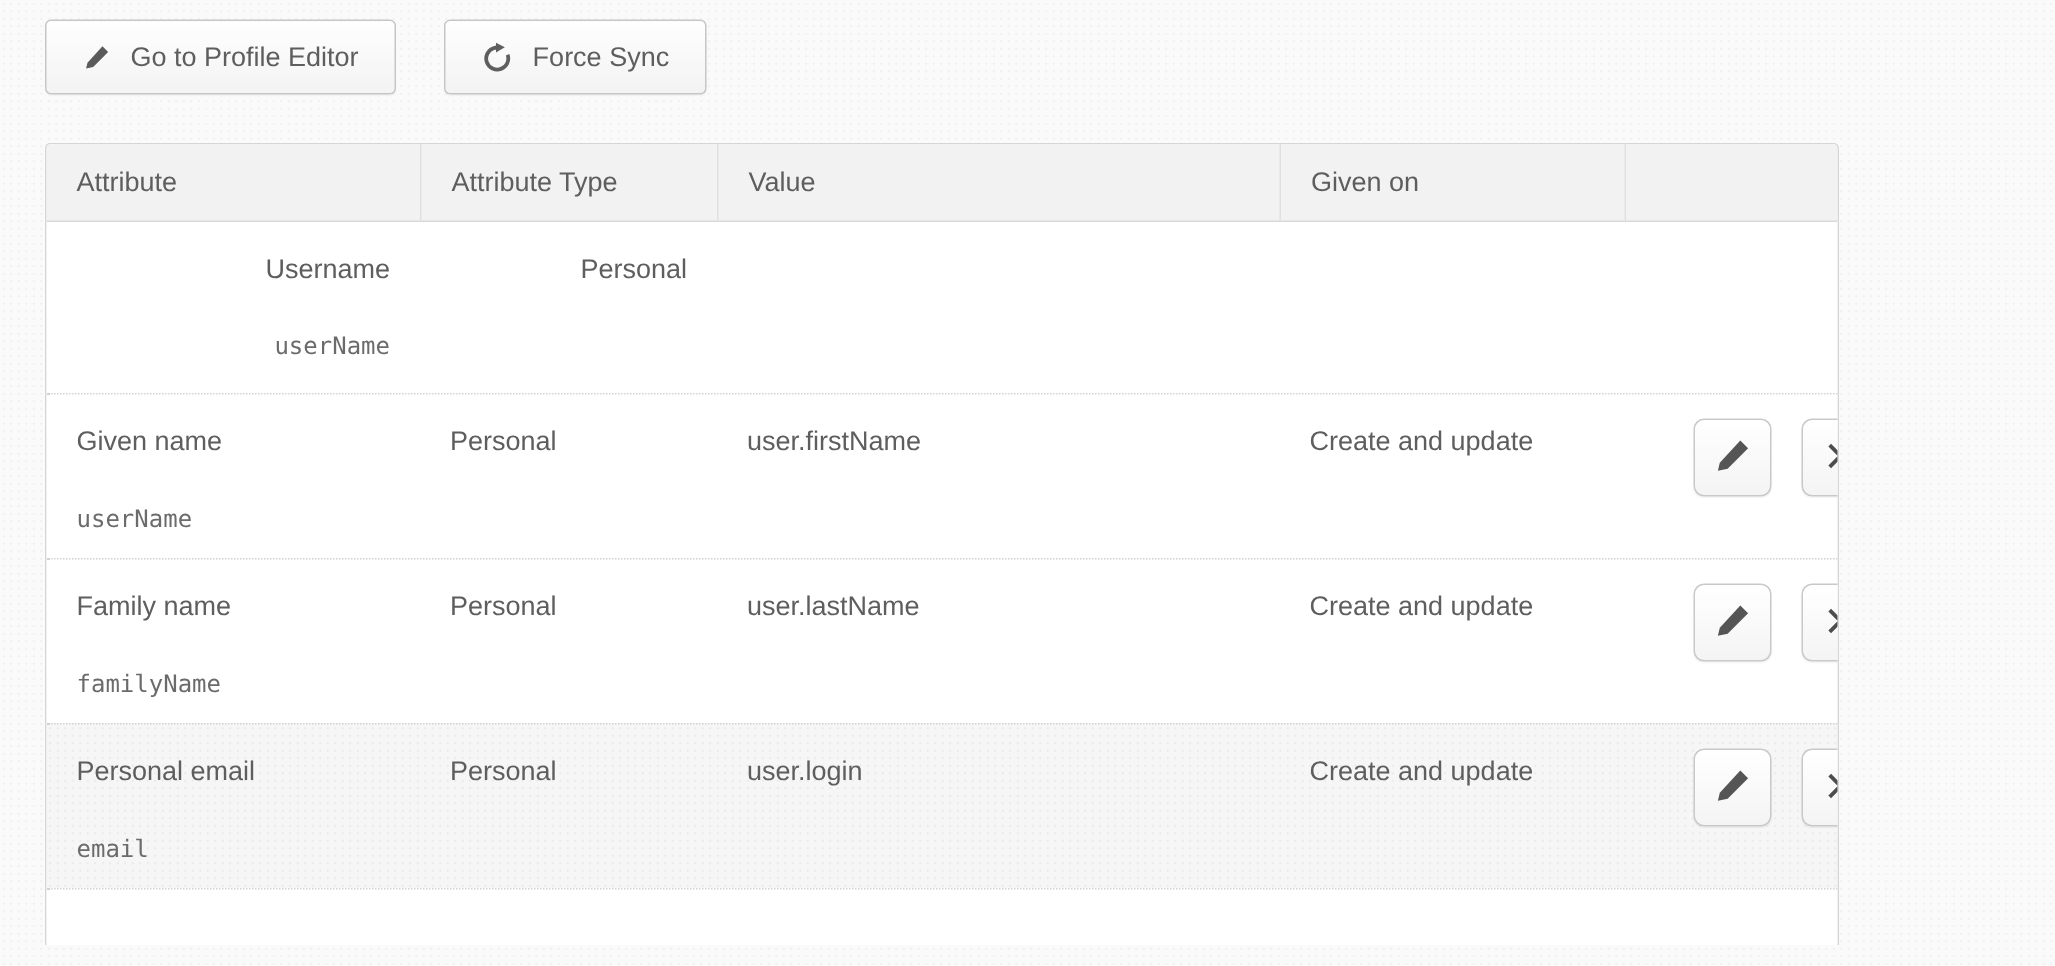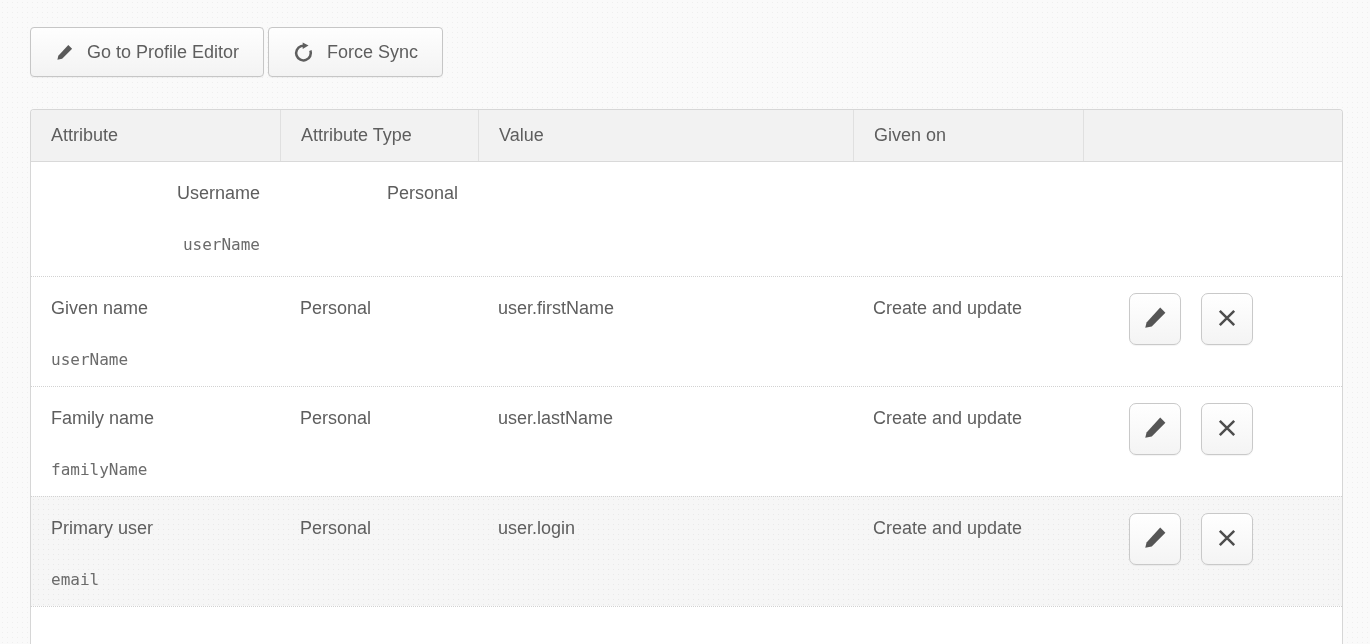--- a/index.html
+++ b/index.html
@@ -7,36 +7,36 @@
   body {
     width: 1370px; height: 644px; overflow: hidden;
     font-family: "Liberation Sans", sans-serif;
     background-color: #fafafa;
     background-image: radial-gradient(#efefef 0.8px, transparent 1px);
     background-size: 5px 5px;
     color: #5e5e5e;
   }
 
   
-  .toolbar { padding: 27px 0 0 30px; display: flex; gap: 4px; }
+  .toolbar { padding: 13px 0 0 30px; display: flex; gap: 32px; }
   .btn {
     display: inline-flex; align-items: center; gap: 13px;
     height: 50px; padding: 0 24px;
     background: linear-gradient(#fefefe, #f3f3f3);
     border: 1px solid #c6c6c6; border-radius: 4px;
     font-family: "Liberation Sans", sans-serif;
     font-size: 18px; color: #5e5e5e; cursor: pointer;
     box-shadow: 0 1px 1px rgba(0,0,0,0.04);
   }
   .btn .ic { display: inline-flex; align-items: center; }
 
   
   .table {
     margin: 32px 0 0 30px;
-    width: 1313px; height: 535px;
+    width: 1196px; height: 535px;
     background: #fff;
     border: 1px solid #d6d6d6; border-bottom: none;
     border-radius: 4px 4px 0 0;
     overflow: hidden;
   }
   .thead {
     display: grid; grid-template-columns: 249px 198px 375px 230px 1fr;
     height: 52px; background: #f2f2f2;
     border-bottom: 1px solid #d9d9d9;
   }
@@ -168,21 +168,21 @@
           <svg width="24" height="24" viewBox="0 0 20 20">
             <path d="M4 4 L16 16 M16 4 L4 16" stroke="#4d4d4d" stroke-width="2.1" fill="none"></path>
           </svg>
         </span>
       </button>
     </div>
   </div>
 
   <div class="row body hovered">
     <div class="cell">
-      <div>Primary user</div>
+      <div>Personal email</div>
       <div class="attr-code">email</div>
     </div>
     <div class="cell">Personal</div>
     <div class="cell">user.login</div>
     <div class="cell">Create and update</div>
     <div class="cell actions">
       <button class="icon-btn">
         <span>
           <svg width="26" height="26" viewBox="0 0 20 20">
             <path d="M14 2 L18 6 L7.5 16.5 L2.5 17.5 L3.5 13.5 Z" fill="#555"></path>

